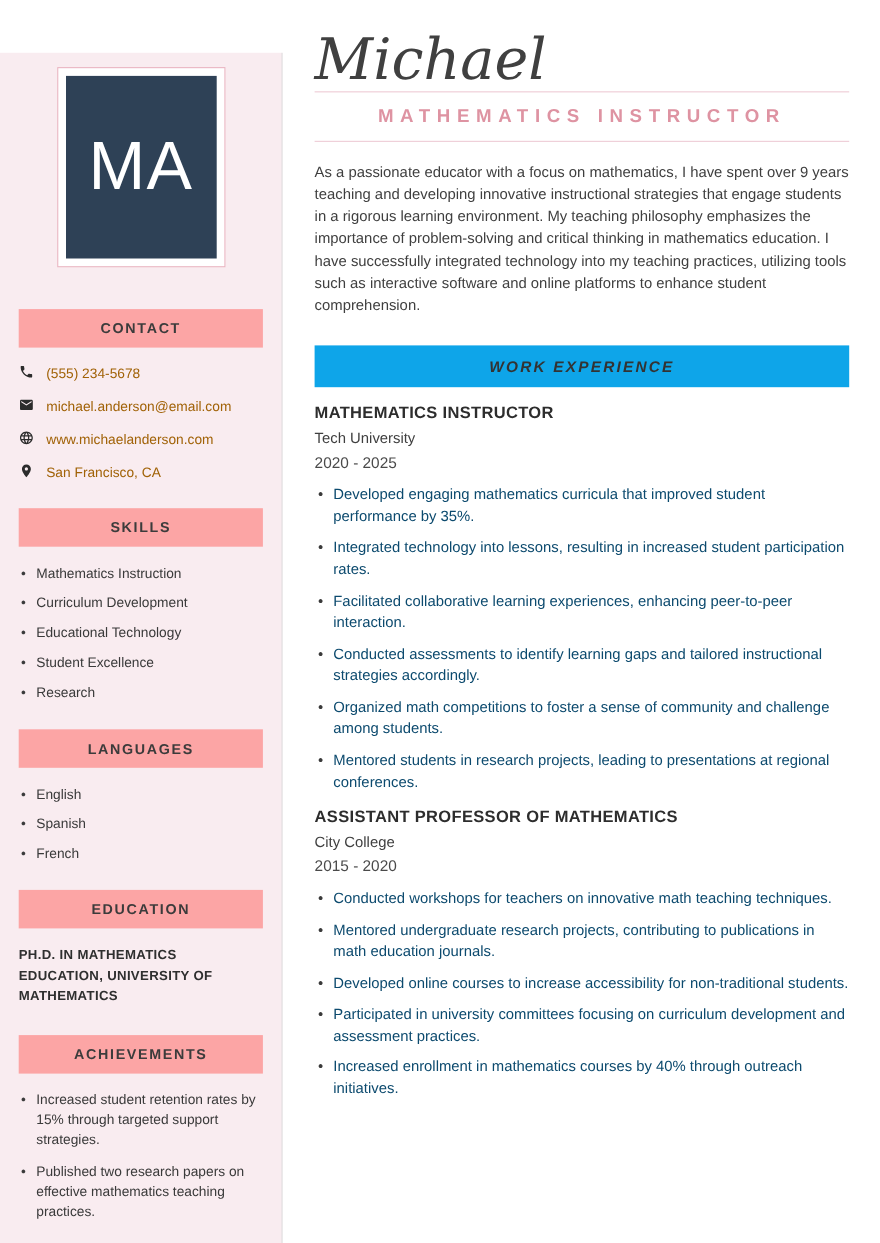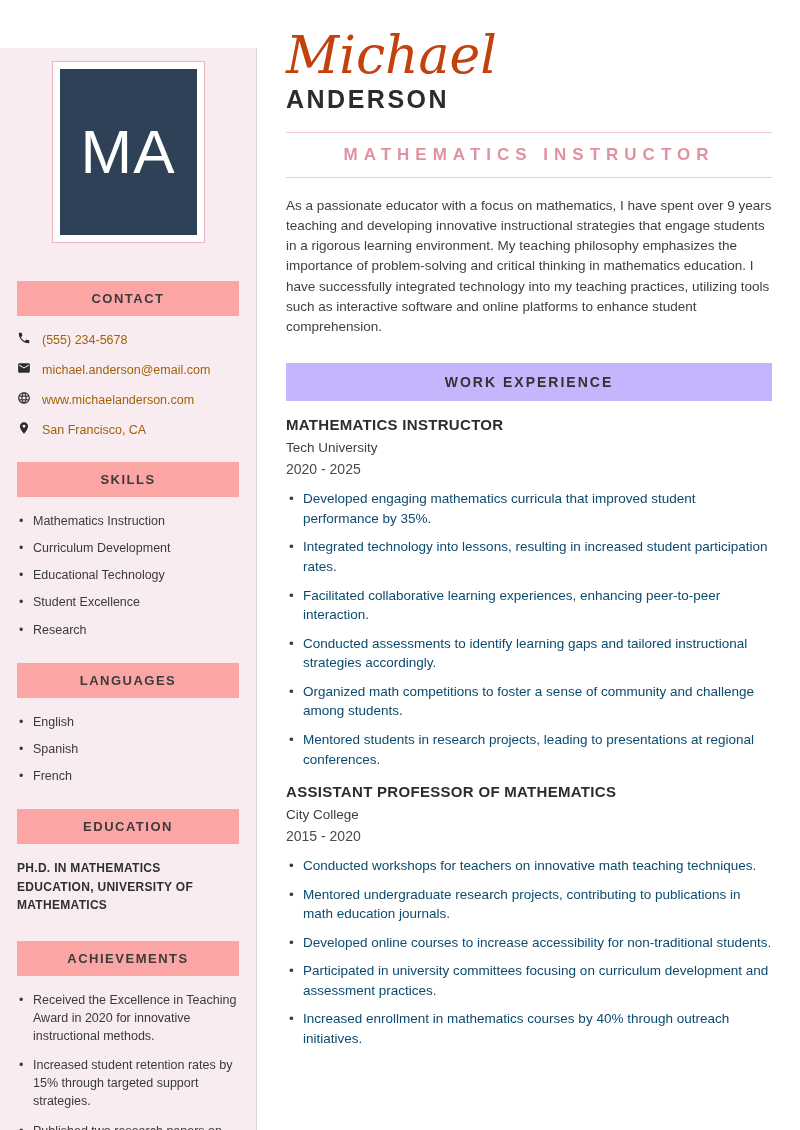--- a/index.html
+++ b/index.html
@@ -100,21 +100,21 @@
   .main {
     flex: 1;
     padding: 28px 28px 20px 29px;
     background: #ffffff;
   }
   .first-name {
     font-family: "DejaVu Serif", serif;
     font-style: italic;
     font-size: 52px;
     font-weight: 500;
-    color: #c2410c;
+    color: #404040;
     line-height: 1.05;
   }
   .last-name {
     font-size: 25px;
     font-weight: bold;
     letter-spacing: 2.5px;
     color: #2c2c2c;
     margin-top: 2px;
     margin-bottom: 18px;
   }
@@ -131,28 +131,29 @@
     font-weight: bold;
     letter-spacing: 6px;
   }
   .summary {
     font-size: 13.5px;
     line-height: 1.5;
     color: #3f3f3f;
     margin-bottom: 26px;
   }
   .section-banner {
-    background: #c4b5fd;
+    background: #0ea5e9;
     text-align: center;
     font-size: 14px;
     font-weight: bold;
     letter-spacing: 2px;
     color: #333333;
     padding: 11px 0;
     margin-bottom: 15px;
+    font-style: italic;
   }
   .job-block { margin-bottom: 14px; }
   .job-heading {
     font-size: 15px;
     font-weight: bold;
     color: #2d2d2d;
     letter-spacing: 0.3px;
     margin-bottom: 7px;
   }
   .job-company {
@@ -240,31 +241,29 @@
       <li>English</li>
       <li>Spanish</li>
       <li>French</li>
     </ul>
 
     <div class="side-band">EDUCATION</div>
     <p class="education-text">PH.D. IN MATHEMATICS EDUCATION, UNIVERSITY OF MATHEMATICS</p>
 
     <div class="side-band">ACHIEVEMENTS</div>
     <ul class="side-list achievements-list">
-      <li>Received the Excellence in Teaching Award in 2020 for innovative instructional methods.</li>
       <li>Increased student retention rates by 15% through targeted support strategies.</li>
       <li>Published two research papers on effective mathematics teaching practices.</li>
     </ul>
 
   </aside>
 
   <main class="main">
 
     <div class="first-name">Michael</div>
-    <div class="last-name">ANDERSON</div>
 
     <div class="job-title-band">
       <span class="title-text">MATHEMATICS INSTRUCTOR</span>
     </div>
 
     <p class="summary">As a passionate educator with a focus on mathematics, I have spent over 9 years teaching and developing innovative instructional strategies that engage students in a rigorous learning environment. My teaching philosophy emphasizes the importance of problem-solving and critical thinking in mathematics education. I have successfully integrated technology into my teaching practices, utilizing tools such as interactive software and online platforms to enhance student comprehension.</p>
 
     <div class="section-banner">WORK EXPERIENCE</div>
 
     <section class="job-block">

